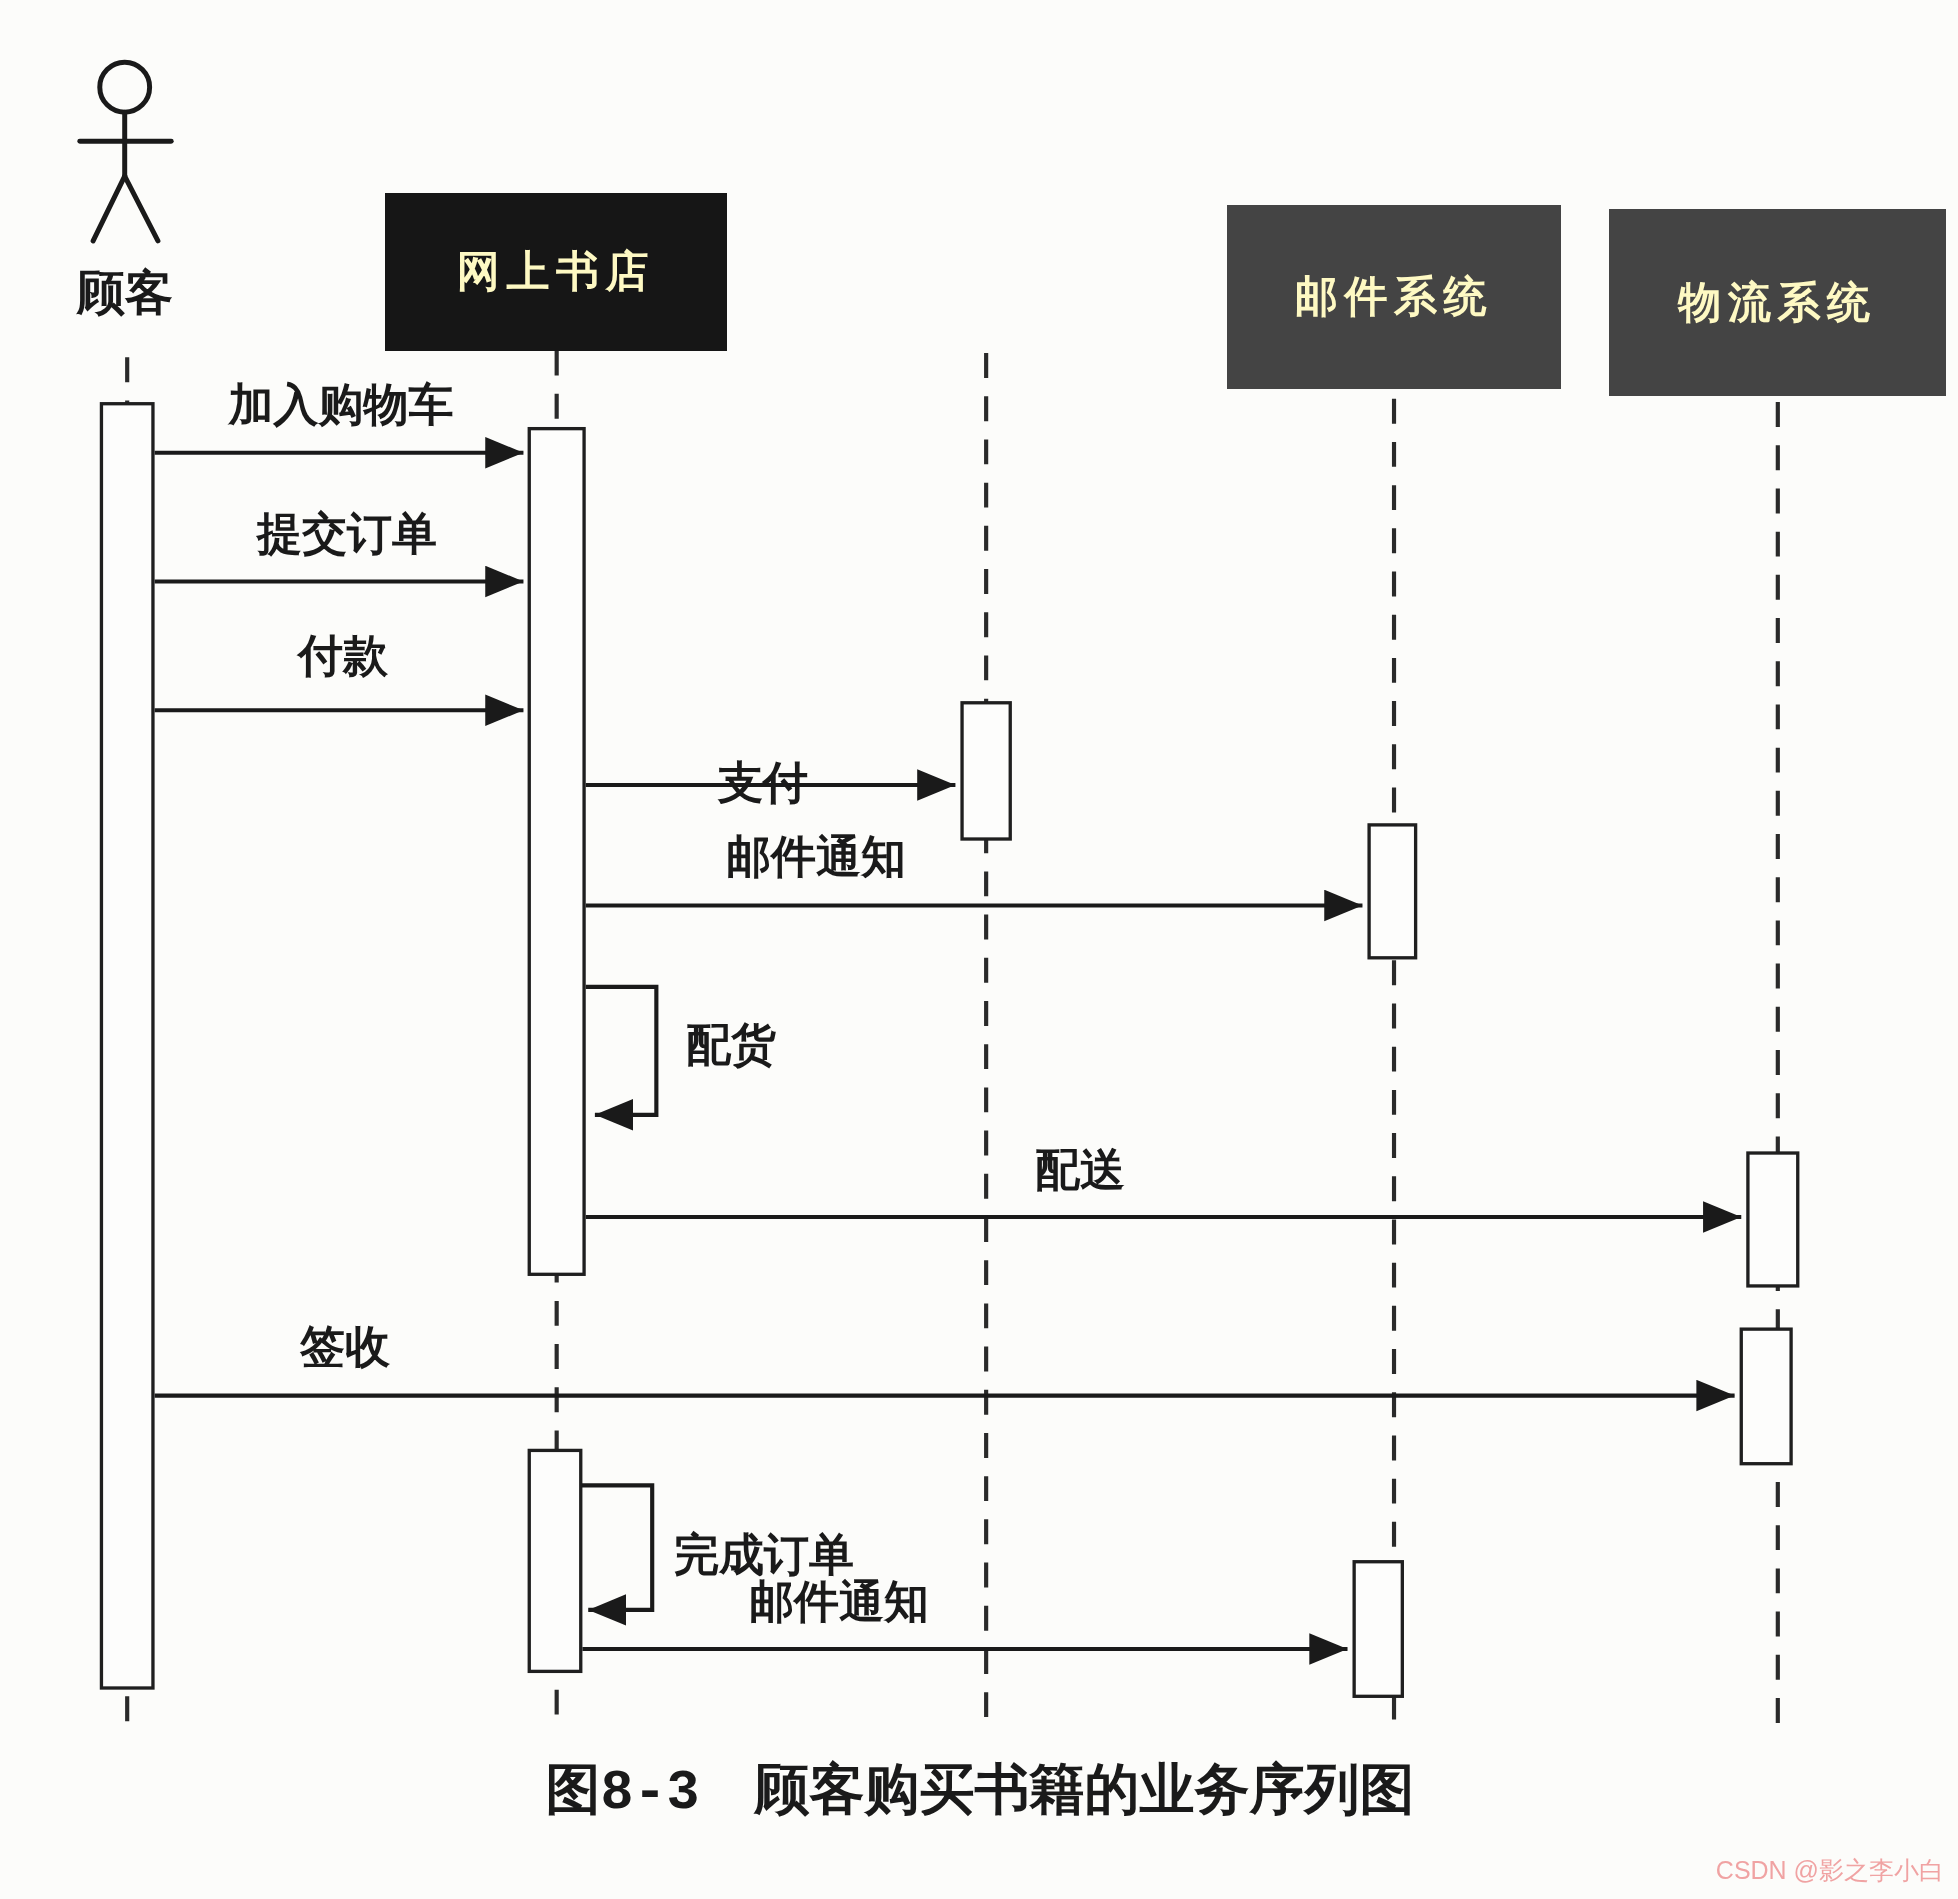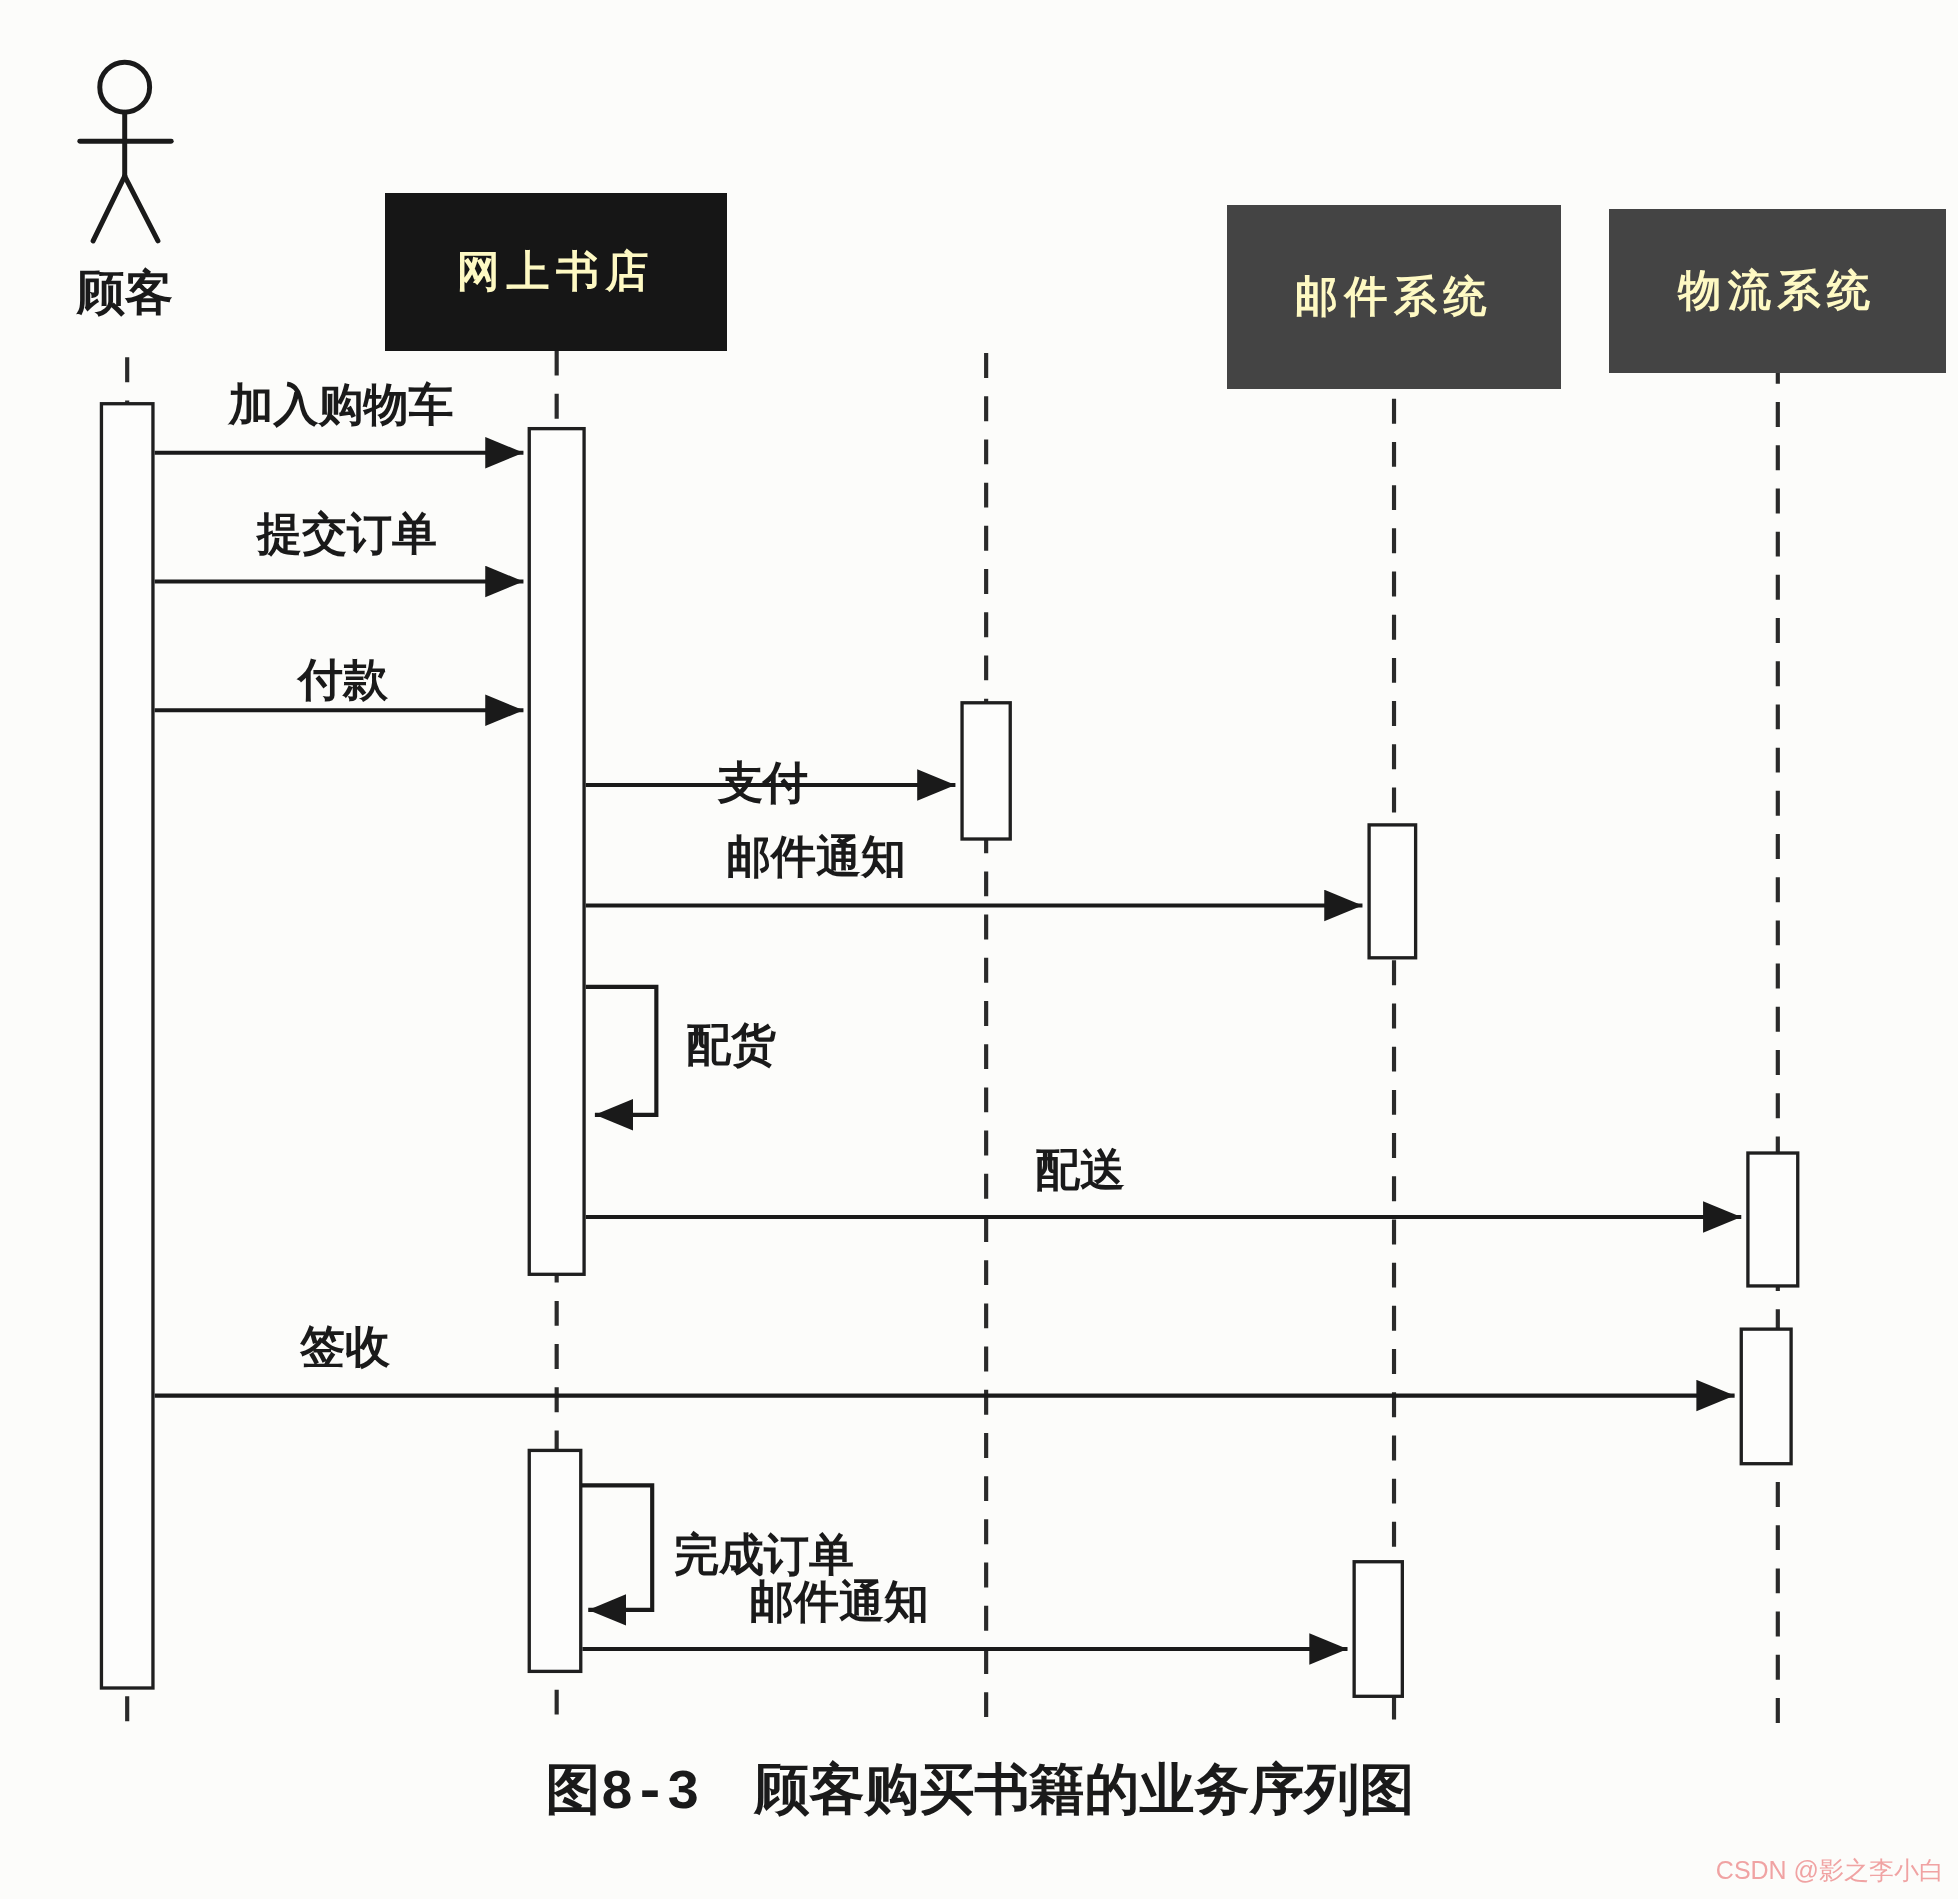--- a/index.html
+++ b/index.html
@@ -105,25 +105,25 @@
       <line x1="96" y1="170" x2="206" y2="170"></line>
       <line x1="150" y1="212" x2="112" y2="290"></line>
       <line x1="150" y1="212" x2="190" y2="290"></line>
     </g>
   </svg>
 
   <div class="actor-label" style="left:125px; top:261px;">顾客</div>
 
   <div class="participant p-black" style="left:385px;  top:193px; width:342px; height:158px;">网上书店</div>
   <div class="participant p-gray" style="left:1227px; top:205px; width:334px; height:184px;">邮件系统</div>
-  <div class="participant p-gray" style="left:1609px; top:209px; width:337px; height:164px;">物流系统</div>
+  <div class="participant p-gray" style="left:1609px; top:209px; width:337px; height:187px;">物流系统</div>
 
   <div class="msg-label" style="left:341px;  top:405px;">加入购物车</div>
   <div class="msg-label" style="left:347px;  top:534px;">提交订单</div>
-  <div class="msg-label" style="left:343px;  top:680px;">付款</div>
+  <div class="msg-label" style="left:343px;  top:656px;">付款</div>
   <div class="msg-label" style="left:763px;  top:738px;margin-top:45px;">支付</div>
   <div class="msg-label" style="left:816px;  top:857px;">邮件通知</div>
   <div class="msg-label" style="left:731px;  top:1045px;">配货</div>
   <div class="msg-label" style="left:1080px; top:1170px;">配送</div>
   <div class="msg-label" style="left:345px;  top:1347px;">签收</div>
   <div class="msg-label" style="left:764px;  top:1555px;">完成订单</div>
   <div class="msg-label" style="left:839px; top:1602px;">邮件通知</div>
 
   <div class="caption" style="left:980px; top:1753px;font-family:Liberation Mono, monospace;">图8-3　顾客购买书籍的业务序列图</div>
 

